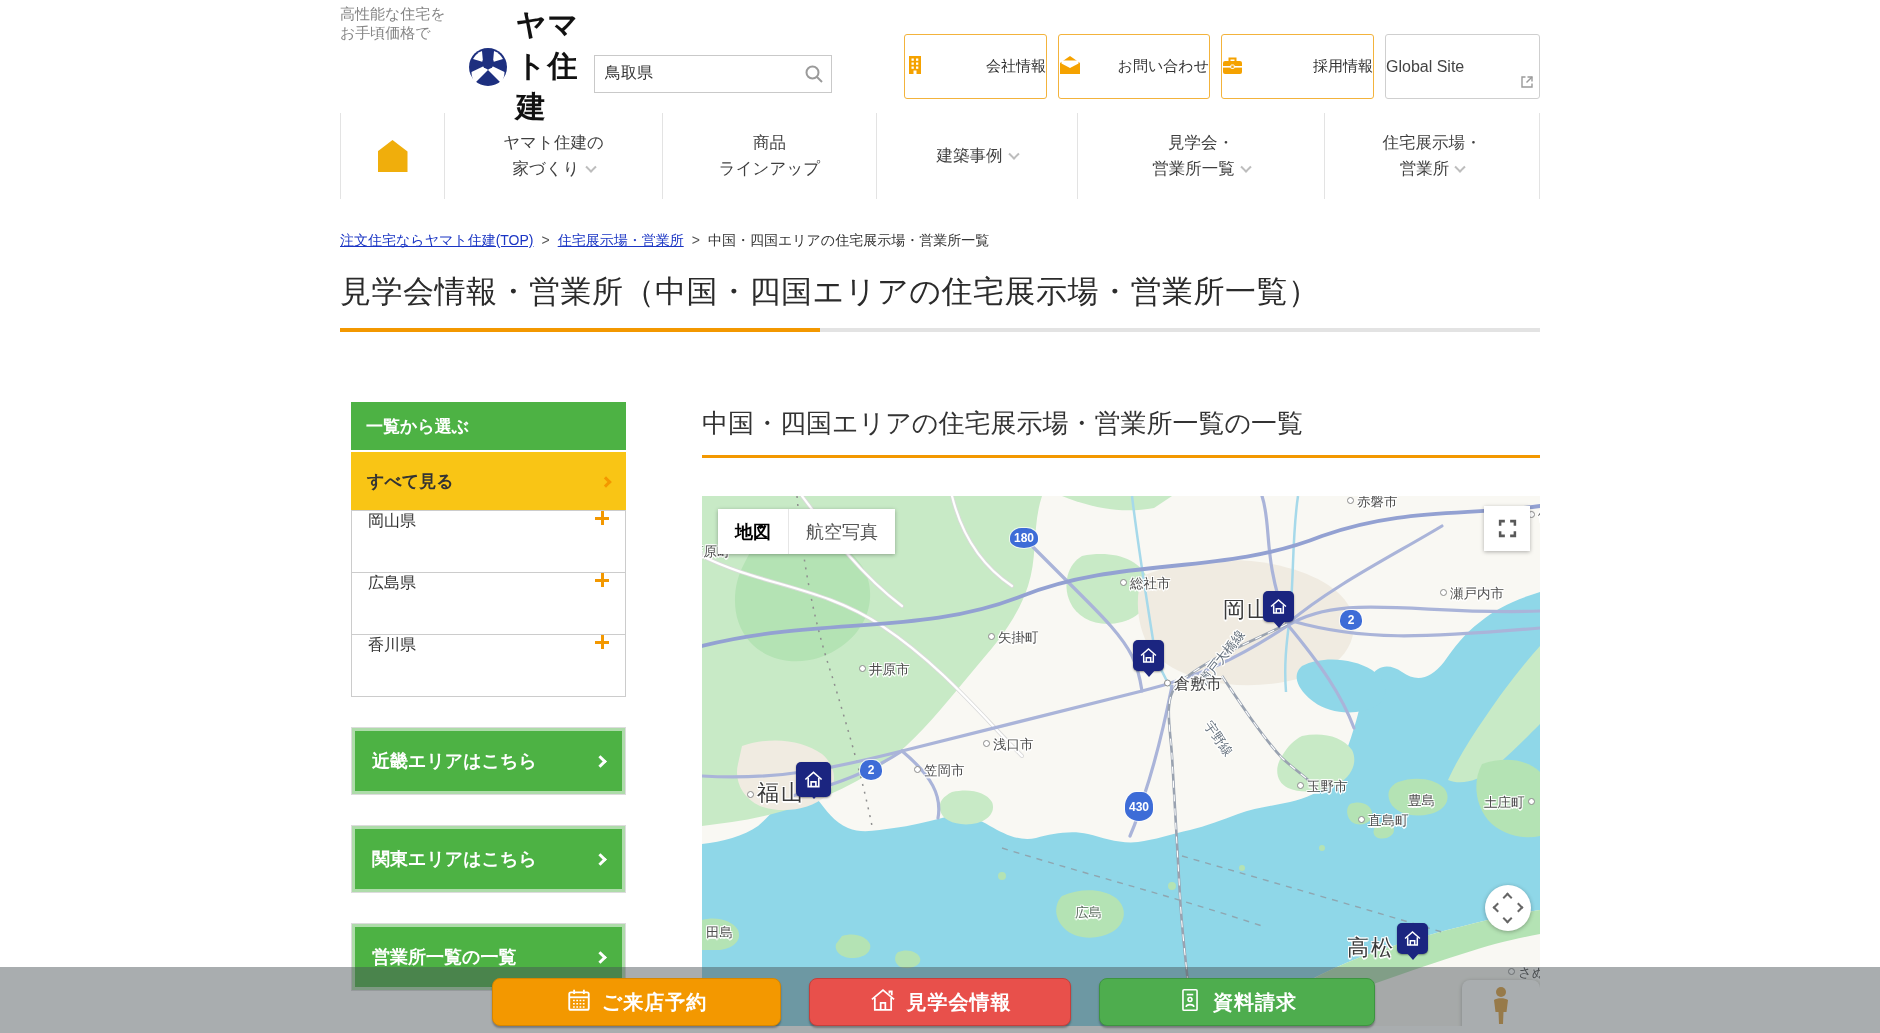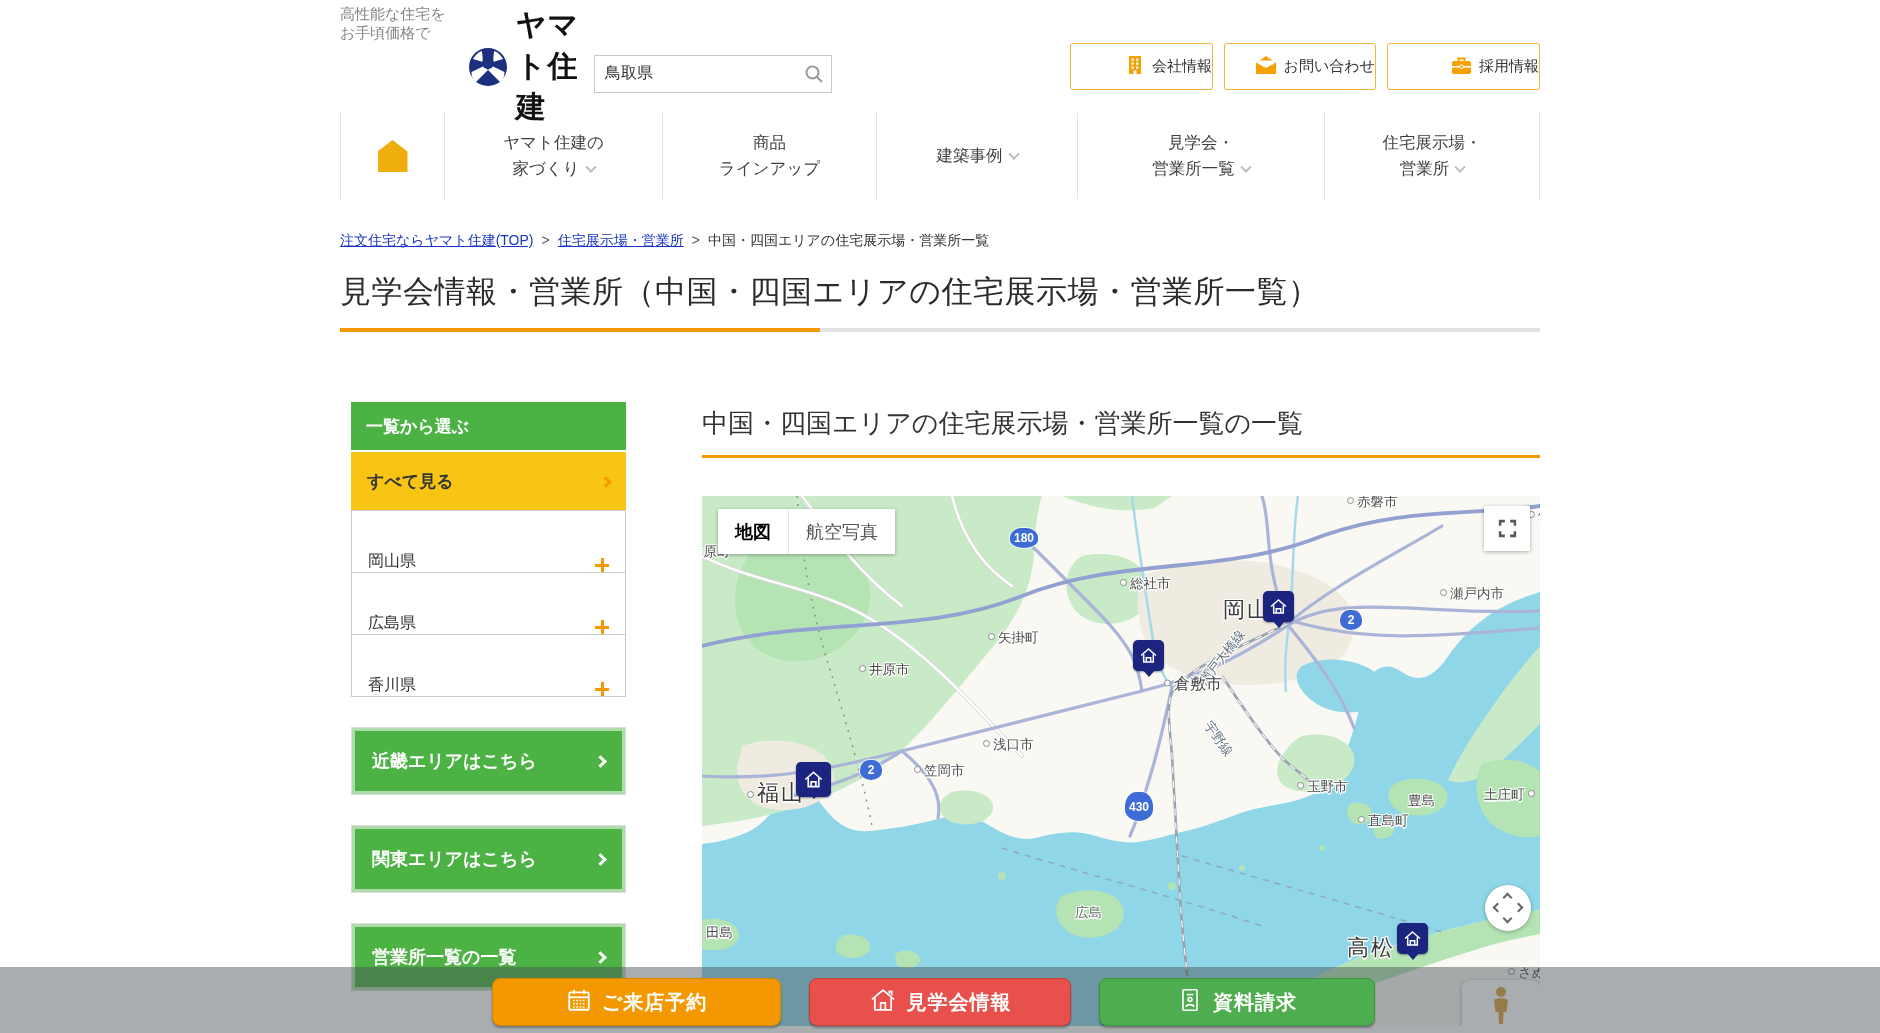--- a/index.html
+++ b/index.html
@@ -13,21 +13,21 @@
   .tagline { font-size:15px; color:#858585; }
   .logo-row { display:flex; align-items:center; gap:8px; }
   .logo-mark { width:40px; height:40px; display:block; }
   .logo-text { font-size:30px; font-weight:bold; color:#111; letter-spacing:1px; }
   .search-box { position:relative; width:238px; height:38px; margin-top:14px; }
   .search-box input { width:100%; height:100%; border:1px solid #c9c9c9; font-size:16px;
     padding:0 32px 0 10px; color:#333; outline:none;
     font-family:"Liberation Sans","DejaVu Sans",sans-serif; }
   .search-icon { position:absolute; right:7px; top:8px; }
   .header-buttons { margin-left:auto; display:flex; gap:11px; }
-  .hbtn { display:flex; align-items:center; justify-content:flex-end; gap:7px; height:47px;
+  .hbtn { display:flex; align-items:center; justify-content:space-between; gap:7px; height:65px;
     background:#fff; border:1px solid #f3b33c; border-radius:3px; font-size:15px; color:#333;
     text-decoration:none; position:relative; cursor:pointer; }
   .hbtn.company { width:143px; } .hbtn.contact { width:152px; } .hbtn.recruit { width:153px; }
   .hbtn.global { width:155px; border-color:#cfcfcf; font-size:16px; color:#444; }
   .ext-icon { position:absolute; right:6px; bottom:6px; }
 
   
   .nav { display:flex; height:86px; }
   .nav-item { display:flex; align-items:center; justify-content:center; border-left:1px solid #e3e3e3;
     text-decoration:none; color:#3f3f3f; font-size:16.5px; text-align:center; line-height:1.55;
@@ -53,21 +53,21 @@
   .content { display:flex; margin-top:70px; align-items:flex-start; }
   aside { width:275px; margin-left:11px; flex:none; }
   .side-head { height:48px; background:#4db244; color:#fff; font-size:17px; font-weight:bold;
     display:flex; align-items:center; padding-left:15px; }
   .side-all { height:59px; background:#f9c515; color:#333; font-size:17px; font-weight:bold;
     display:flex; align-items:center; padding:0 16px; margin-top:2px; cursor:pointer; }
   .side-all .chev-right { margin-left:auto; }
   .chev-right { display:inline-block; width:8px; height:8px; border:solid #f39800;
     border-width:0 3px 3px 0; transform:rotate(-45deg); }
   .side-row { height:63px; background:#fff; border:1px solid #ccc; margin-top:-1px;
-    display:flex; align-items:flex-end; padding:0 16px; font-size:16px; color:#333; cursor:pointer; }
+    display:flex; align-items:flex-start; padding:0 16px; font-size:16px; color:#333; cursor:pointer; }
   .plus-icon { margin-left:auto; position:relative; width:14px; height:14px; }
   .plus-icon::before,.plus-icon::after { content:""; position:absolute; background:#f39800; }
   .plus-icon::before { left:0; top:5.5px; width:14px; height:3px; }
   .plus-icon::after { left:5.5px; top:0; width:3px; height:14px; }
   .area-btn { height:68px; margin-top:30px; background:#4db244; border:1px solid #dcdcdc;
     box-shadow:inset 0 0 0 3px rgba(255,255,255,.55); display:flex; align-items:center;
     padding:0 20px; color:#fff; font-size:18px; font-weight:bold; cursor:pointer; }
   .area-btn .wchev { margin-left:auto; display:inline-block; width:9px; height:9px;
     border:solid #fff; border-width:0 3px 3px 0; transform:rotate(-45deg); }
 
@@ -188,20 +188,30 @@
       <span>
         <svg width="21" height="19" viewBox="0 0 21 19">
           <rect x="1" y="5" width="19" height="13" rx="2" fill="#f5a200"></rect>
           <path d="M7.5 5 V2.5 H13.5 V5" fill="none" stroke="#f5a200" stroke-width="2"></path>
           <rect x="1" y="10" width="19" height="1.6" fill="#fff"></rect>
           <rect x="8.8" y="9" width="3.4" height="3.4" rx=".6" fill="#f5a200" stroke="#fff" stroke-width="1"></rect>
         </svg>
       </span>
       <span>採用情報</span>
     </a>
+    <a class="hbtn global">
+      <span>Global Site</span>
+      <span class="ext-icon">
+        <svg width="12" height="12" viewBox="0 0 12 12" fill="none" stroke="#9a9a9a" stroke-width="1.4">
+          <path d="M4.5 1 H1 V11 H11 V7.5"></path>
+            <path d="M6.5 1 H11 V5.5"></path>
+            <path d="M11 1 L5.5 6.5"></path>
+        </svg>
+      </span>
+    </a>
   </div>
 </div>
 
 <nav class="container nav">
   <a class="nav-item w-home">
     <span class="home-icon"></span>
   </a>
   <a class="nav-item w-iezukuri">
     <span><span class="nav-label">ヤマト住建の
 家づくり</span><span class="chev-down"></span></span>
@@ -357,21 +367,21 @@
       <span class="mlabel dotl" style="left:738px;top:98px">瀬戸内市</span>
       <span class="mlabel lg" style="left:521px;top:114px">岡山市</span>
       <span class="mlabel dotl" style="left:286px;top:142px">矢掛町</span>
       <span class="mlabel dotl" style="left:157px;top:174px">井原市</span>
       <span class="mlabel md dotl" style="left:462px;top:188px">倉敷市</span>
       <span class="mlabel dotl" style="left:281px;top:249px">浅口市</span>
       <span class="mlabel dotl" style="left:212px;top:275px">笠岡市</span>
       <span class="mlabel lg dotl" style="left:45px;top:297px;z-index:4">福山</span>
       <span class="mlabel dotl" style="left:595px;top:291px">玉野市</span>
       <span class="mlabel" style="left:706px;top:305px">豊島</span>
-      <span class="mlabel dotr" style="left:782px;top:299px">土庄町</span>
+      <span class="mlabel dotr" style="left:782px;top:307px">土庄町</span>
       <span class="mlabel dotl" style="left:656px;top:325px">直島町</span>
       <span class="mlabel island" style="left:373px;top:417px">広島</span>
       <span class="mlabel" style="left:4px;top:437px">田島</span>
       <span class="mlabel lg" style="left:645px;top:452px">高松</span>
       <span class="mlabel dotl" style="left:806px;top:477px">さぬ</span>
 
       <span class="mlabel rot" style="left:500px;top:178px;transform:rotate(-52deg)">瀬戸大橋線</span>
       <span class="mlabel rot" style="left:505px;top:218px;transform:rotate(55deg)">宇野線</span>
 
       <span class="shield" style="left:308px;top:32px;width:28px;height:20px">180</span>

